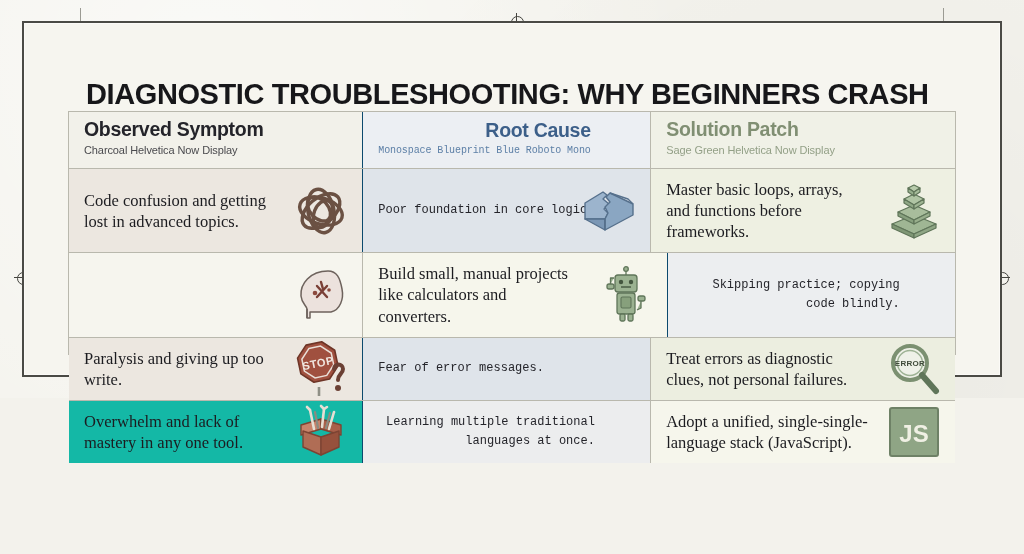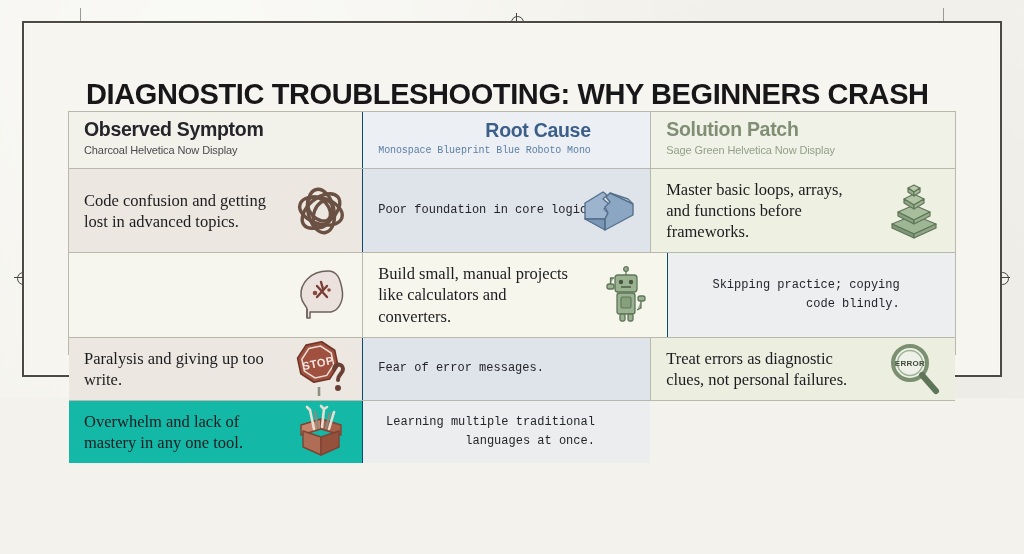--- a/index.html
+++ b/index.html
@@ -334,17 +334,26 @@
               <g stroke="#8b8b80" stroke-width="2.2" stroke-linecap="round" fill="none">
                 <path d="M27 25 L24 9"></path>
                 <path d="M35 25 L39 10"></path>
               </g>
             </svg>
           </span>
         </div>
         <div class="cell c2">
           <div class="txt">Learning multiple traditional languages at once.</div>
         </div>
+        <div class="cell c3">
+          <div class="txt">Adopt a unified, single-single-language stack (JavaScript).</div>
+          <span class="icon">
+            <svg width="54" height="54" viewBox="0 0 54 54">
+              <rect x="3" y="3" width="48" height="48" rx="2" fill="#8fa585" stroke="#6e8166" stroke-width="2"></rect>
+              <text x="27" y="37" text-anchor="middle" fill="#f0f0e4" font-family="Liberation Sans, sans-serif" font-size="24" font-weight="bold">JS</text>
+            </svg>
+          </span>
+        </div>
       </div>
 
     </div>
   </div>
 </div>
 
 </body></html>

